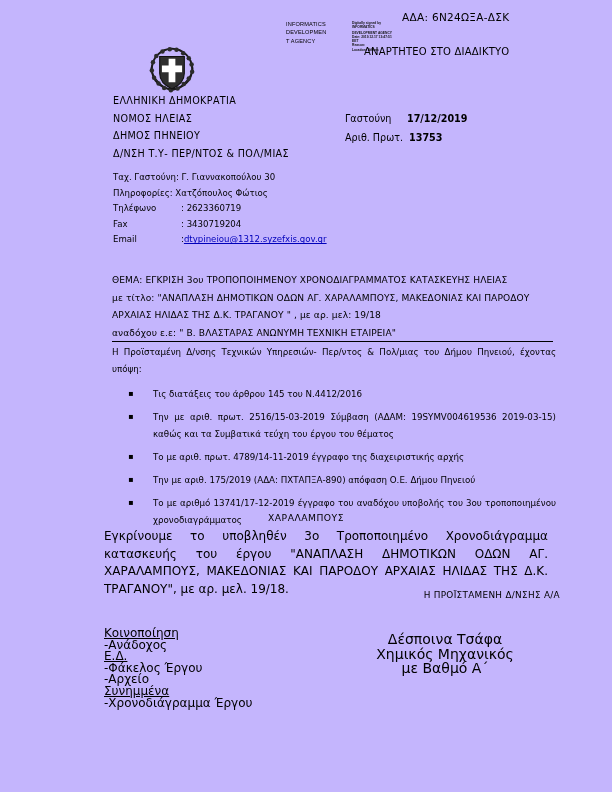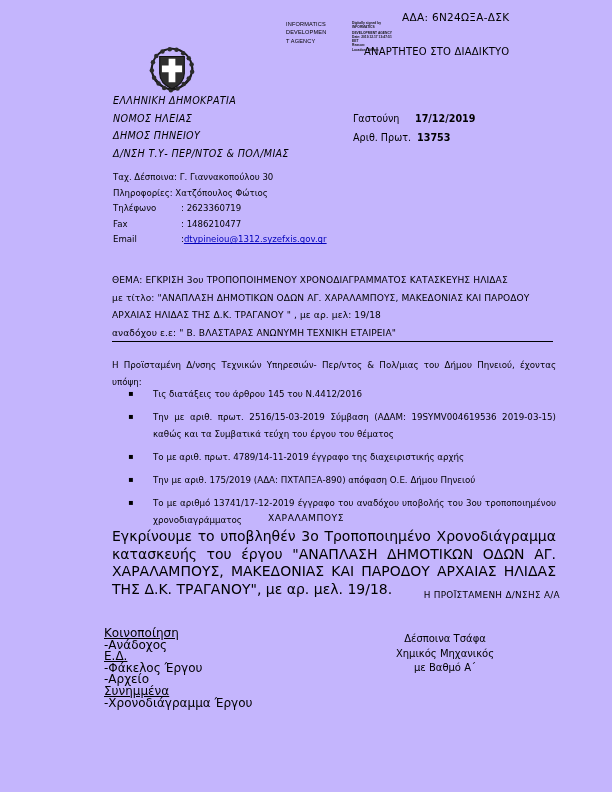--- a/index.html
+++ b/index.html
@@ -82,25 +82,24 @@
 
   
   .letterhead {
     position: absolute;
     left: 113px;
     top: 92px;
     font-size: 9.6px;
     line-height: 17.5px;
     letter-spacing: 0.35px;
     white-space: nowrap;
-    font-style: italic;
   }
   .rightmeta {
     position: absolute;
-    left: 353px;
+    left: 345px;
     top: 110px;
     font-size: 9.6px;
     line-height: 18.5px;
     white-space: nowrap;
   }
   .rightmeta .lbl { display: inline-block; }
   .rightmeta .val { font-weight: bold; margin-left: 6px; }
   .rightmeta .lbl-w { display: inline-block; min-width: 56px; }
 
   
@@ -136,21 +135,21 @@
     left: 112px;
     top: 341px;
     width: 441px;
     border-top: 1px solid #000;
   }
 
   
   .intro {
     position: absolute;
     left: 112px;
-    top: 357px;
+    top: 344px;
     width: 444px;
     font-size: 8.7px;
     line-height: 17.4px;
     text-align: justify;
   }
   .bullets {
     position: absolute;
     left: 126px;
     top: 386px;
     width: 430px;
@@ -178,44 +177,44 @@
     position: absolute;
     left: 0;
     top: 512px;
     width: 612px;
     text-align: center;
     font-size: 9.2px;
     letter-spacing: 0.5px;
   }
   .decide-body {
     position: absolute;
-    left: 112px;
+    left: 104px;
     top: 528px;
     width: 444px;
-    font-size: 14px;
+    font-size: 12px;
     line-height: 17.5px;
     text-align: justify;
   }
 
   .signer-title {
     position: absolute;
     left: 330px;
     top: 590px;
     width: 230px;
     text-align: right;
     font-size: 8.9px;
     letter-spacing: 0.3px;
   }
   .signer-name {
     position: absolute;
     left: 330px;
     top: 632px;
     width: 230px;
     text-align: center;
-    font-size: 10px;
+    font-size: 14px;
     line-height: 14.5px;
   }
 
   .notify {
     position: absolute;
     left: 104px;
     top: 628px;
     font-size: 12px;
     line-height: 11.6px;
   }
@@ -293,40 +292,40 @@
     <div>
       <span class="lbl lbl-w">Γαστούνη</span><span class="val">17/12/2019</span>
     </div>
     <div>
       <span class="lbl">Αριθ. Πρωτ.</span><span class="val">13753</span>
     </div>
   </div>
 
   <div class="contact">
     <div>
-      <span>Ταχ. Δέσποινα:</span>
+      <span>Ταχ. Γαστούνη:</span>
       <span>Γ. Γιαννακοπούλου 30</span>
     </div>
     <div>
       <span>Πληροφορίες:</span>
       <span>Χατζόπουλος  Φώτιος</span>
     </div>
     <div>
       <span class="k-wide">Τηλέφωνο</span><span>: 2623360719</span>
     </div>
     <div>
-      <span class="k-wide">Fax</span><span>: 1486210477</span>
+      <span class="k-wide">Fax</span><span>: 3430719204</span>
     </div>
     <div>
       <span class="k-wide">Email</span><span>:</span><span class="mail-link">dtypineiou@1312.syzefxis.gov.gr</span>
     </div>
   </div>
 
   <div class="subject">
-    <div><span>ΘΕΜΑ: ΕΓΚΡΙΣΗ </span><span class="b">3ου</span><span> ΤΡΟΠΟΠΟΙΗΜΕΝΟΥ ΧΡΟΝΟΔΙΑΓΡΑΜΜΑΤΟΣ ΚΑΤΑΣΚΕΥΗΣ ΗΛΙΔΑΣ</span></div>
+    <div><span>ΘΕΜΑ: ΕΓΚΡΙΣΗ </span><span class="b">3ου</span><span> ΤΡΟΠΟΠΟΙΗΜΕΝΟΥ ΧΡΟΝΟΔΙΑΓΡΑΜΜΑΤΟΣ ΚΑΤΑΣΚΕΥΗΣ ΗΛΕΙΑΣ</span></div>
     <div>με τίτλο: "ΑΝΑΠΛΑΣΗ ΔΗΜΟΤΙΚΩΝ ΟΔΩΝ ΑΓ. ΧΑΡΑΛΑΜΠΟΥΣ, ΜΑΚΕΔΟΝΙΑΣ ΚΑΙ ΠΑΡΟΔΟΥ</div>
     <div><span>ΑΡΧΑΙΑΣ ΗΛΙΔΑΣ ΤΗΣ Δ.Κ. ΤΡΑΓΑΝΟΥ " , με αρ. μελ: </span><span class="b">19/18</span></div>
     <div><span>αναδόχου ε.ε: " </span><span>Β. ΒΛΑΣΤΑΡΑΣ ΑΝΩΝΥΜΗ ΤΕΧΝΙΚΗ ΕΤΑΙΡΕΙΑ"</span></div>
   </div>
 
   <div class="rule"></div>
 
   <div class="intro">Η Προϊσταμένη Δ/νσης Τεχνικών Υπηρεσιών- Περ/ντος &amp; Πολ/μιας του Δήμου Πηνειού, έχοντας υπόψη:</div>
 
   <ul class="bullets">

